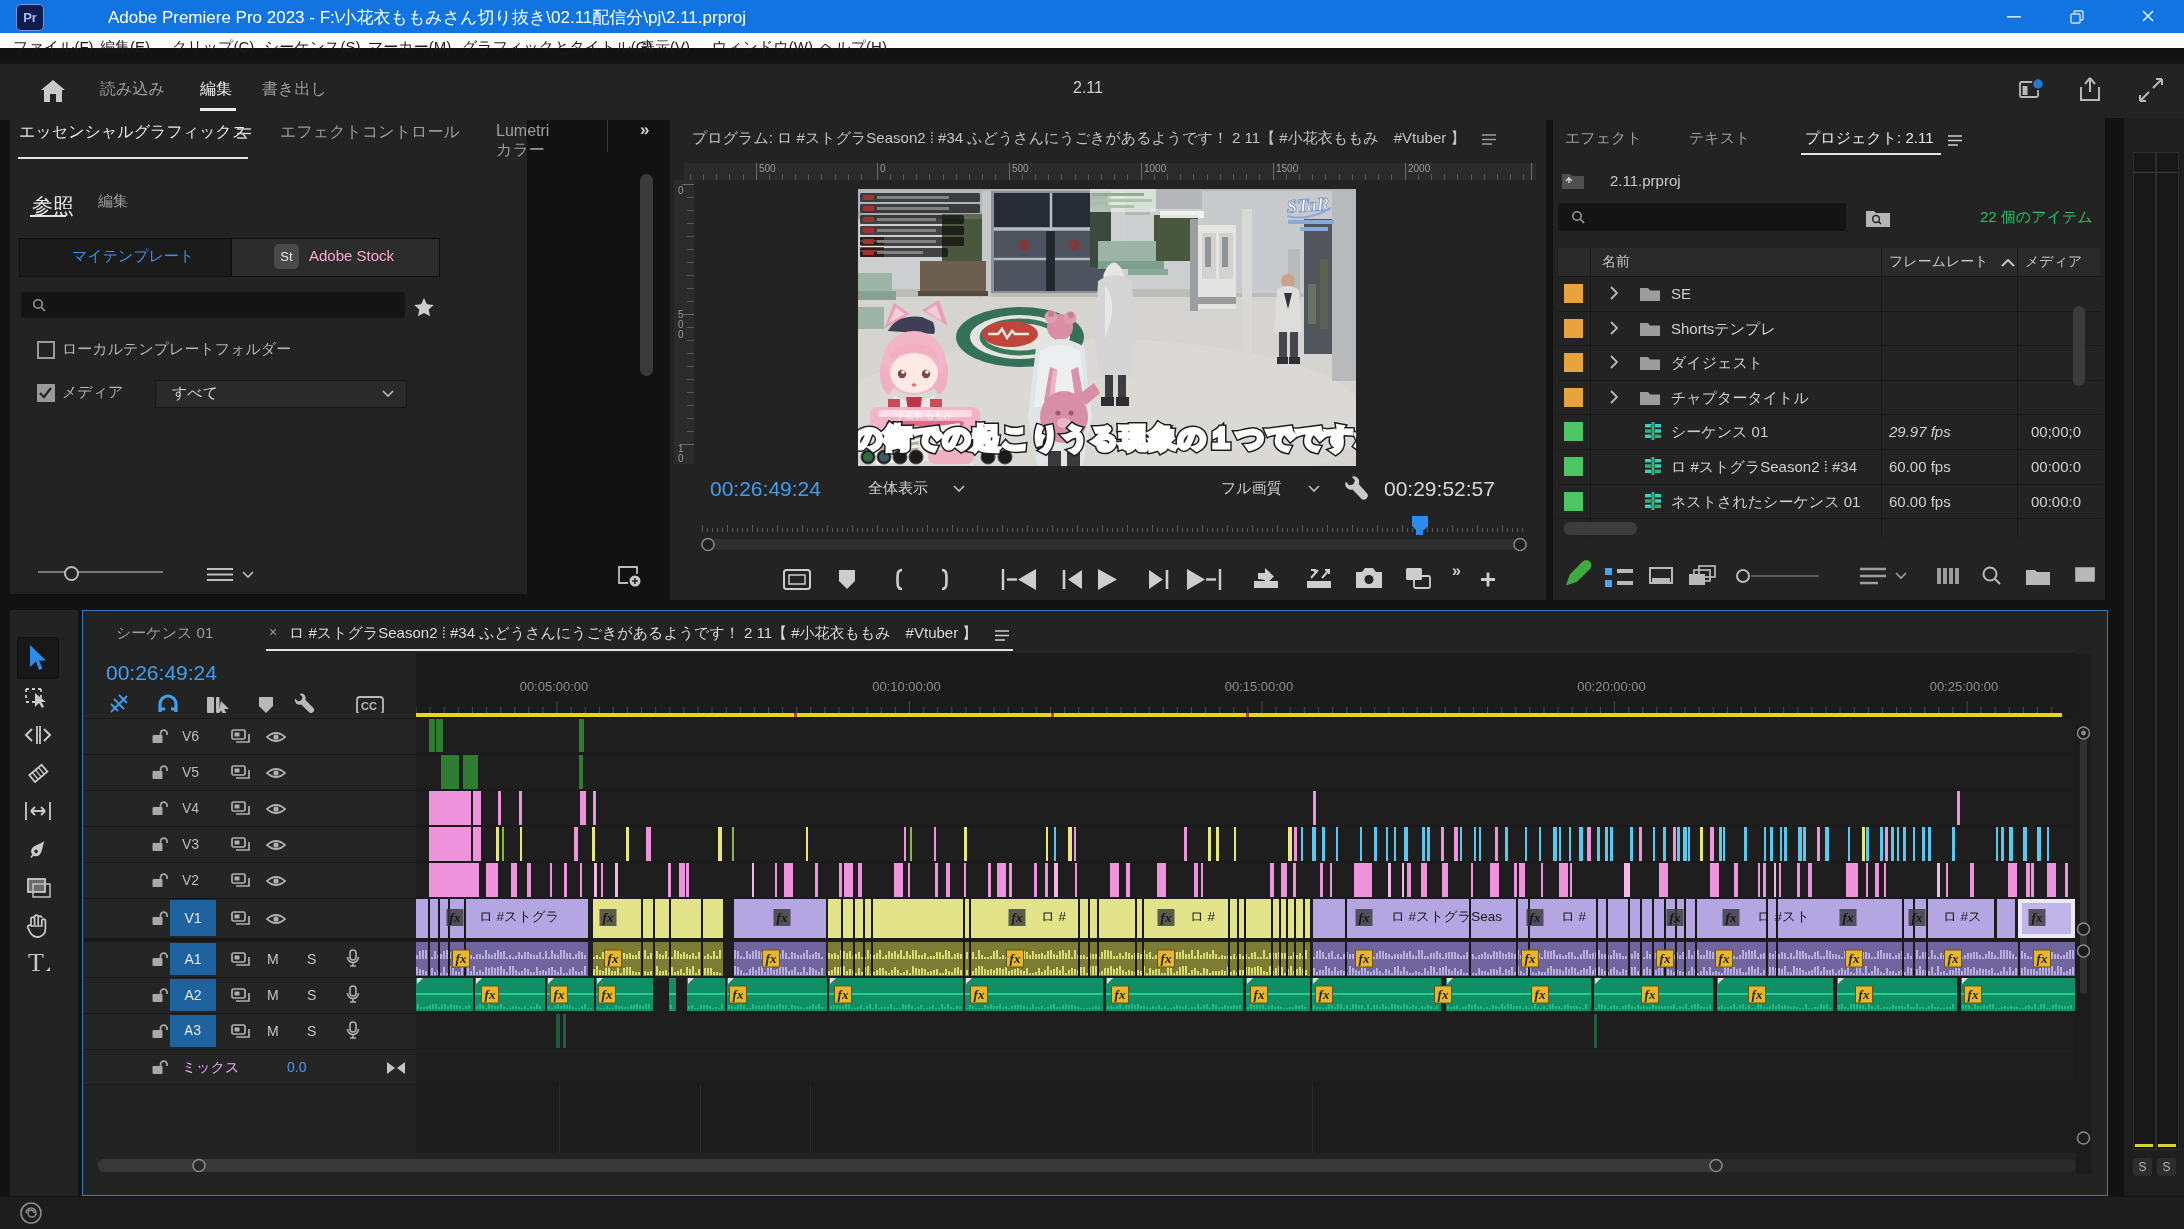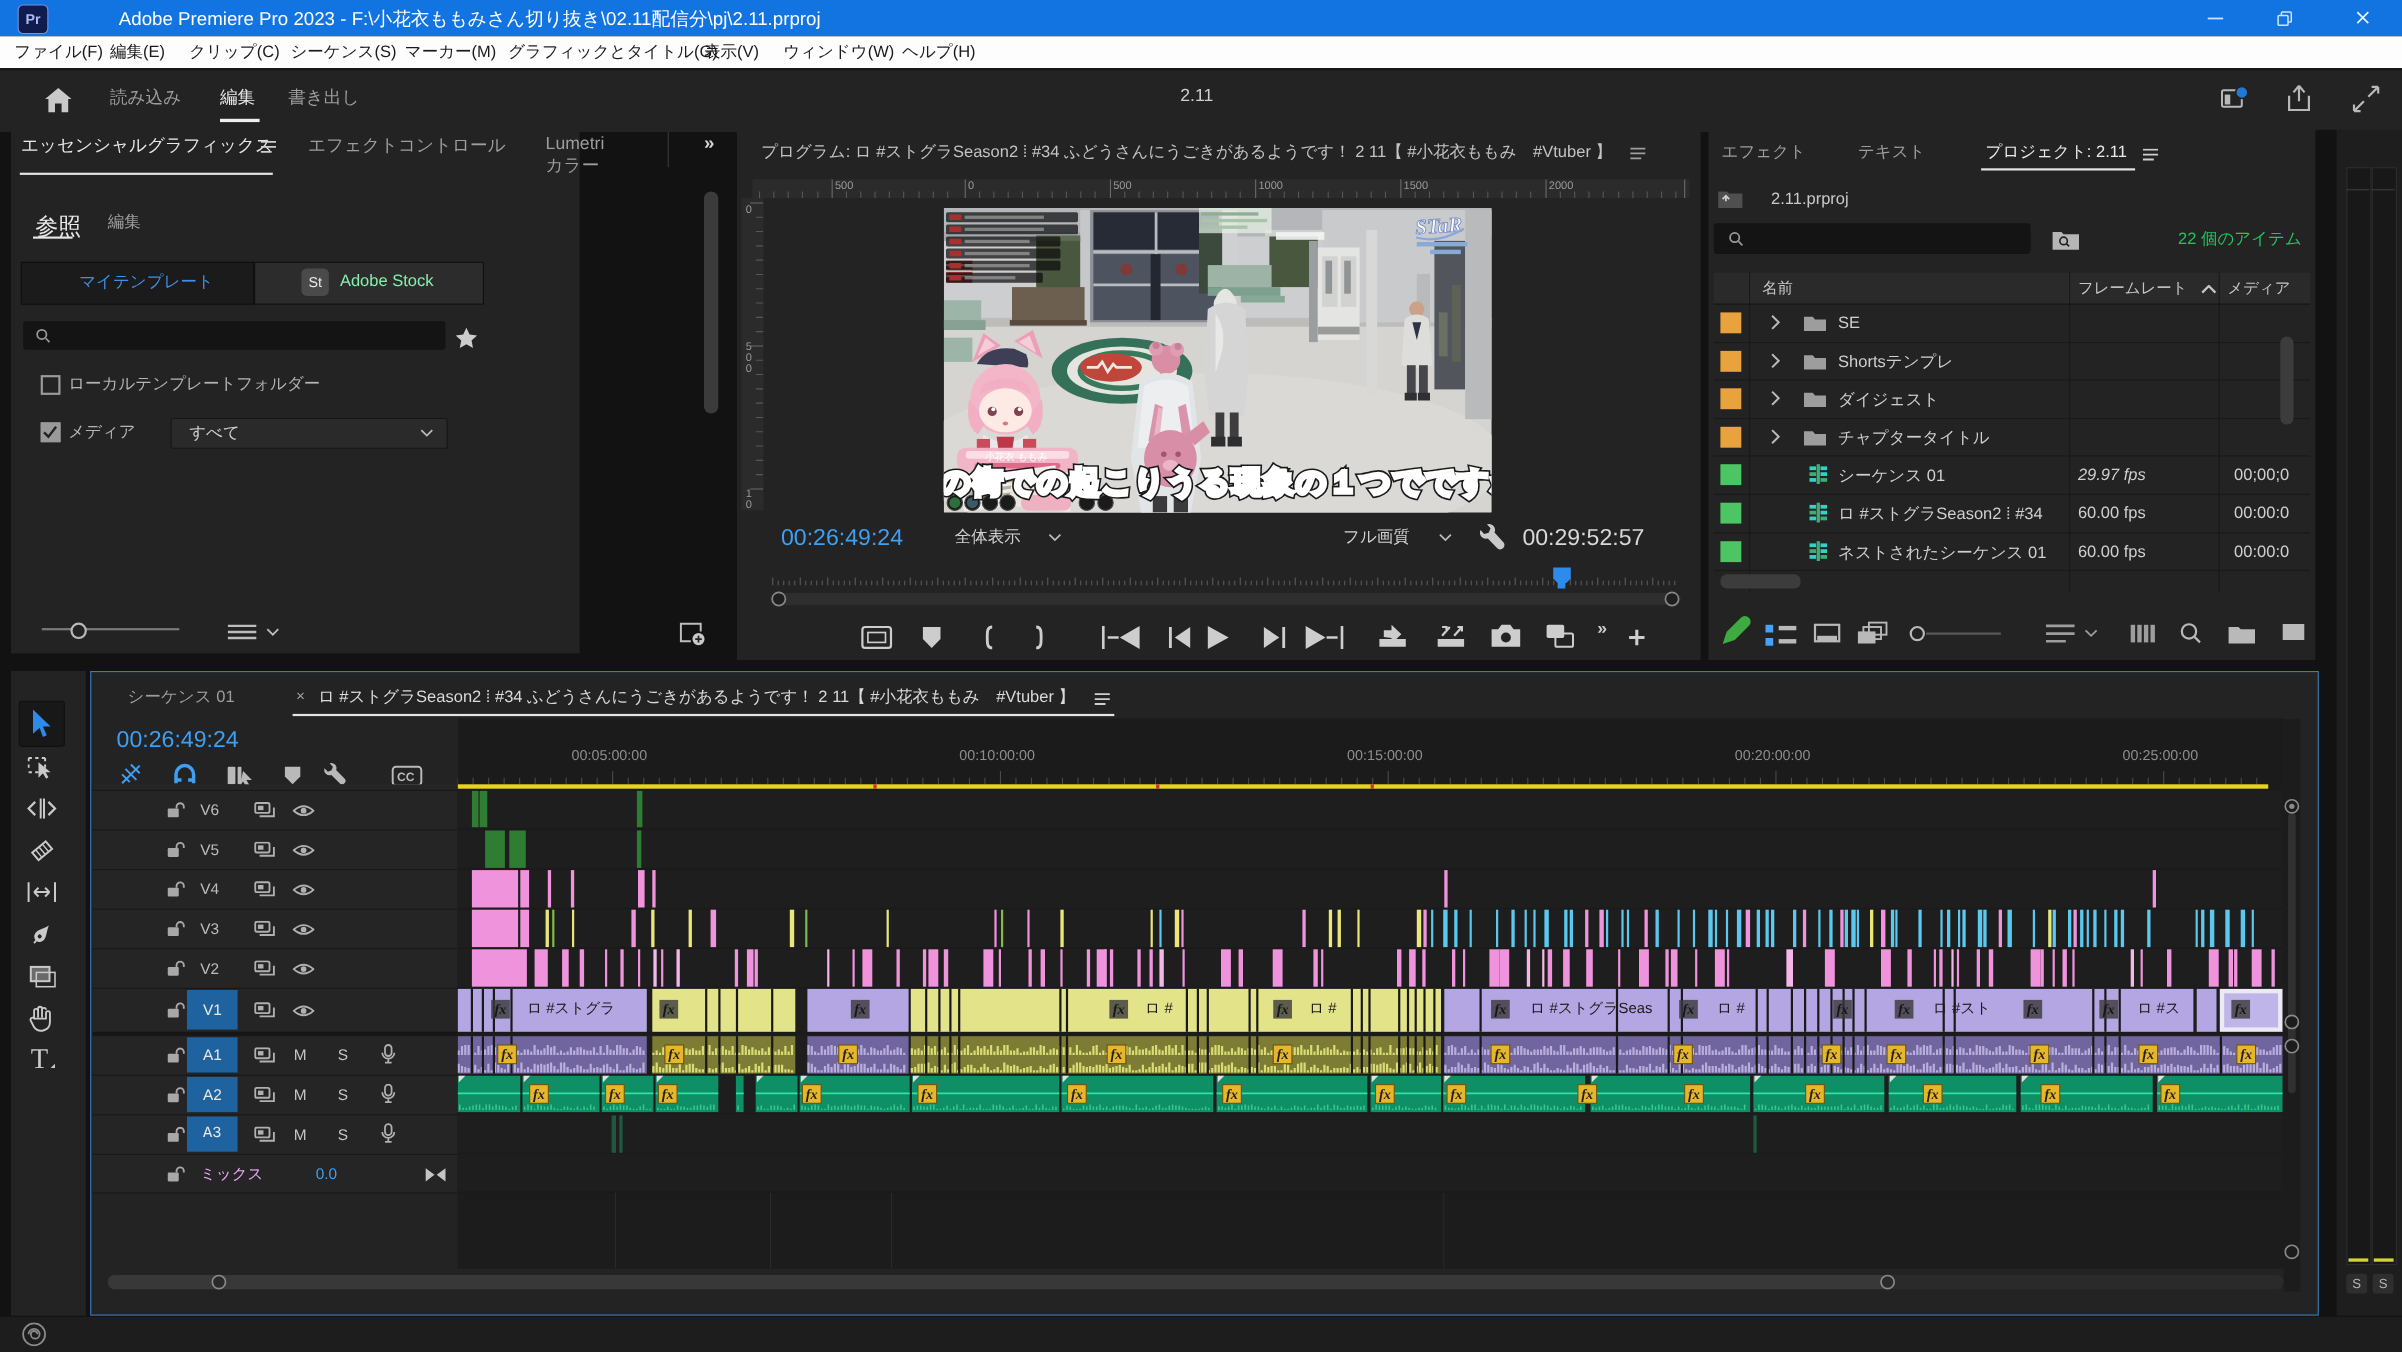--- a/index.html
+++ b/index.html
@@ -16,21 +16,21 @@
   <div class="abs" style="left:16px;top:4px;width:26px;height:25px;background:#101c4e;border-radius:5px;border:1px solid #7a90dc;color:#a8bcf8;font-size:13px;font-weight:bold;text-align:center;line-height:25px;">Pr</div>
   <div class="abs" style="left:108px;top:6px;color:#ffffff;font-size:17px;white-space:nowrap;">Adobe Premiere Pro 2023 - F:\小花衣ももみさん切り抜き\02.11配信分\pj\2.11.prproj</div>
   <svg class="abs" style="left:1990px;top:0" width="194" height="33">
     <rect x="17" y="16" width="14" height="1.6" fill="#cfe4fa"></rect>
     <rect x="84" y="11" width="9" height="9" fill="none" stroke="#cfe4fa" stroke-width="1.4" rx="1"></rect>
     <rect x="81" y="14" width="9" height="9" fill="#1274e0" stroke="#cfe4fa" stroke-width="1.4" rx="1"></rect>
     <path d="M153 11 L163 21 M163 11 L153 21" stroke="#eaf3fd" stroke-width="1.5"></path>
   </svg>
 </div>
 
-<div class="abs" style="left:0;top:33px;width:2184px;height:29px;background:#fdfdfd;color:#1a1a1a;font-size:15px;">
+<div class="abs" style="left:0;top:33px;width:2184px;height:15px;background:#fdfdfd;color:#1a1a1a;font-size:15px;">
   <span class="abs" style="left:13px;top:5px;">ファイル(F)</span>
   <span class="abs" style="left:100px;top:5px;">編集(E)</span>
   <span class="abs" style="left:172px;top:5px;">クリップ(C)</span>
   <span class="abs" style="left:264px;top:5px;">シーケンス(S)</span>
   <span class="abs" style="left:368px;top:5px;">マーカー(M)</span>
   <span class="abs" style="left:462px;top:5px;">グラフィックとタイトル(G)</span>
   <span class="abs" style="left:640px;top:5px;">表示(V)</span>
   <span class="abs" style="left:712px;top:5px;">ウィンドウ(W)</span>
   <span class="abs" style="left:820px;top:5px;">ヘルプ(H)</span>
 </div>
@@ -70,21 +70,21 @@
   <div class="abs" style="left:597px;top:8px;width:1px;height:32px;background:#3a3a3a;"></div>
   <span class="abs" style="left:630px;top:8px;color:#d5d5d5;font-weight:bold;font-size:17px;">»</span>
   <div class="abs" style="left:630px;top:62px;width:13px;height:202px;background:#3b3b3b;border-radius:7px;"></div>
   <span class="abs white" style="left:22px;top:80px;font-size:21px;text-align:center;">参照</span>
   <div class="abs" style="left:20px;top:103px;width:36px;height:2px;background:#e4e4e4;"></div>
   <span class="abs gray" style="left:88px;top:80px;font-size:15px;">編集</span>
   <div class="abs" style="left:9px;top:126px;width:210px;height:37px;background:#1b1b1b;border:1px solid #0f0f0f;"></div>
   <div class="abs" style="left:221px;top:126px;width:207px;height:37px;background:#2c2c2c;border:1px solid #0f0f0f;"></div>
   <span class="abs" style="left:62px;top:135px;color:#3f8fe8;font-size:15px;">マイテンプレート</span>
   <div class="abs" style="left:264px;top:132px;width:25px;height:25px;background:#4a4a4a;border-radius:5px;color:#e8e8e8;font-size:13px;text-align:center;line-height:25px;">St</div>
-  <span class="abs" style="left:299px;top:135px;color:#86efac;font-size:15px;">Adobe Stock</span>
+  <span class="abs" style="left:299px;top:135px;color:#f9a8d4;font-size:15px;">Adobe Stock</span>
   <div class="abs" style="left:11px;top:180px;width:384px;height:26px;background:#141414;border-radius:3px;"></div>
   <svg class="abs" style="left:22px;top:186px" width="15" height="15" viewBox="0 0 15 15">
         <circle cx="6" cy="6" r="4.2" fill="none" stroke="#999" stroke-width="1.6"></circle>
         <path d="M9.5 9.5 L13 13" stroke="#999" stroke-width="1.6"></path>
       </svg>
   <svg class="abs" style="left:404px;top:186px" width="20" height="19" viewBox="0 0 20 19">
         <path d="M10 0 L12.9 6.2 L19.7 7 L14.7 11.6 L16 18.3 L10 15 L4 18.3 L5.3 11.6 L0.3 7 L7.1 6.2 Z" fill="#cdcdcd"></path>
       </svg>
   <div class="abs" style="left:27px;top:229px;width:14px;height:14px;border:2px solid #9a9a9a;background:#232323;"></div>
   <span class="abs" style="left:52px;top:228px;color:#b4b4b4;font-size:15px;">ローカルテンプレートフォルダー</span>

